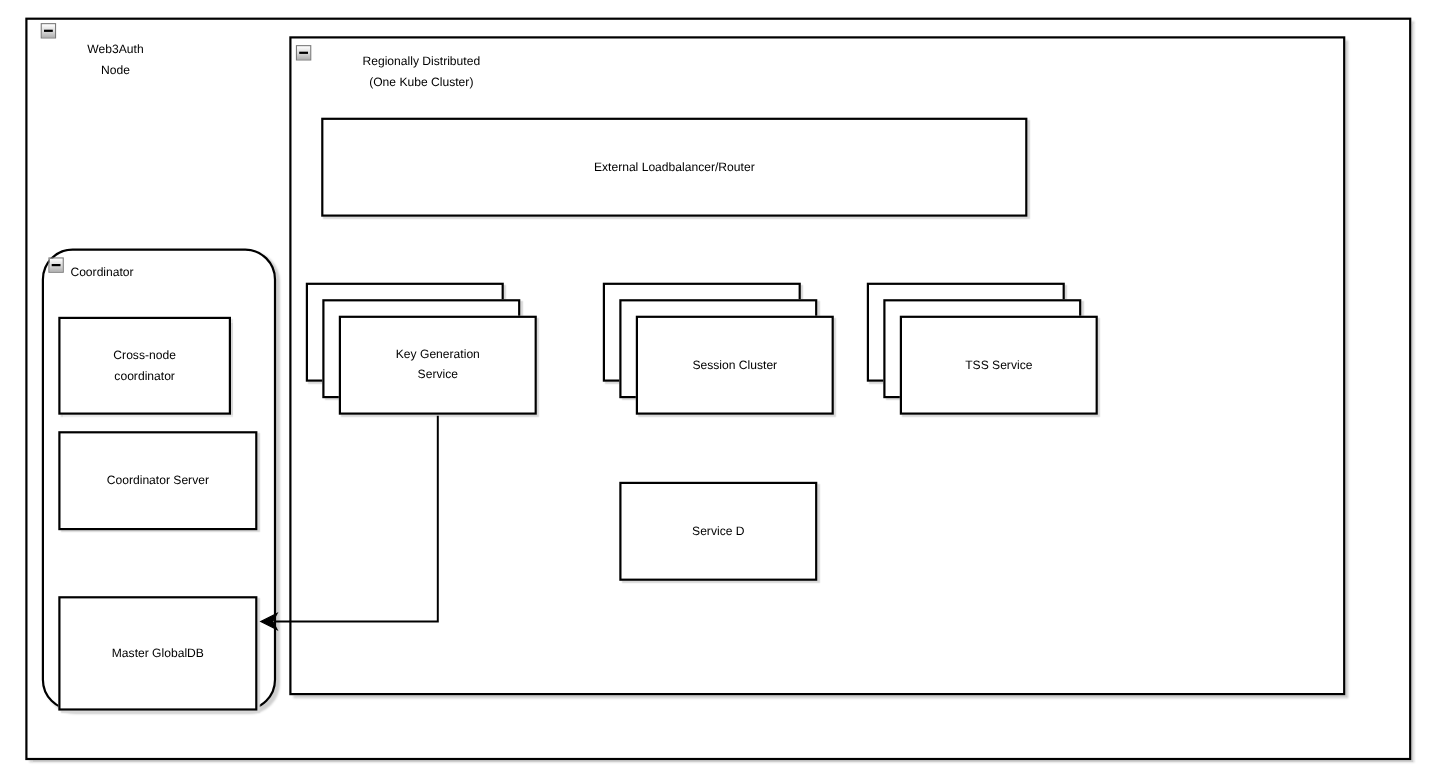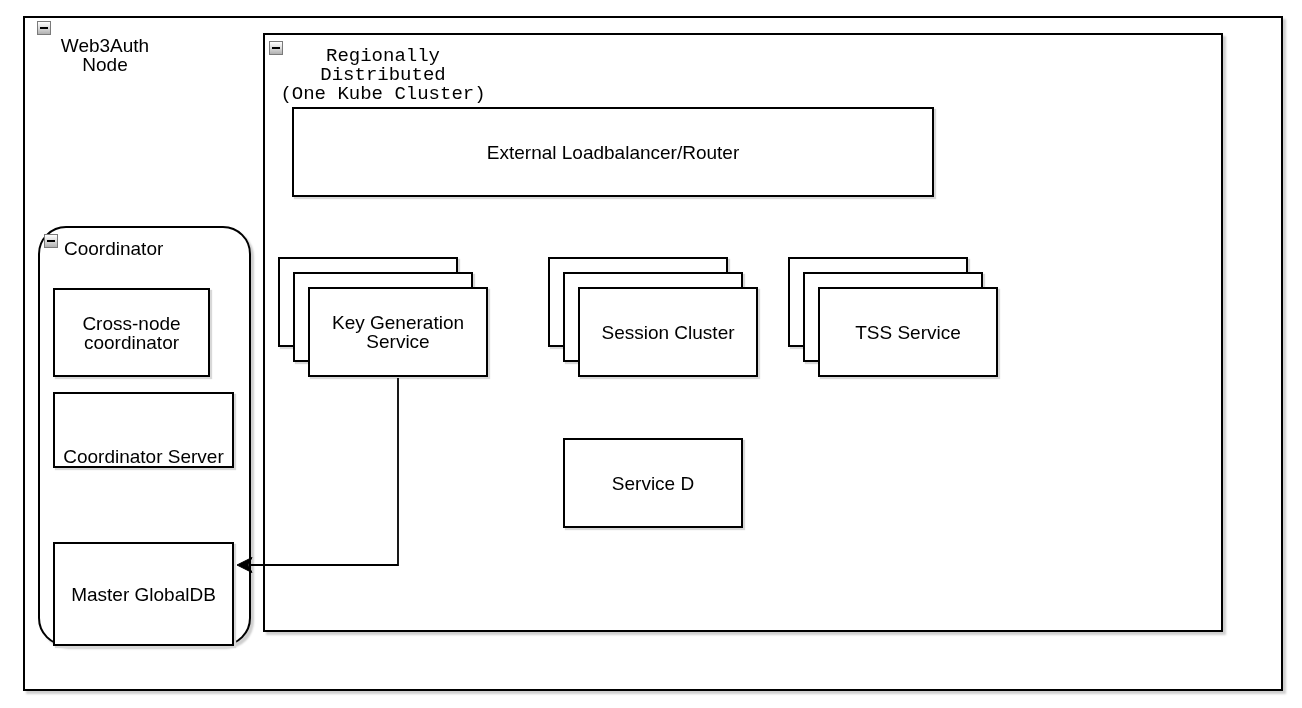--- a/index.html
+++ b/index.html
@@ -8,21 +8,21 @@
     background: #ffffff;
     font-family: "Liberation Sans", sans-serif;
     color: #000000;
   }
   #canvas {
     position: relative;
     width: 1302px;
     height: 708px;
     background: #ffffff;
     overflow: hidden;
-    font-size: 19px;
+    font-size: 11px;
     line-height: 19px;
   }
   .group {
     position: absolute;
     background: #ffffff;
     border: 2px solid #000000;
     box-shadow: 3px 3px 2px #cfcfcf;
     box-sizing: border-box;
   }
   .shape {
@@ -67,21 +67,21 @@
   }
 
   
   #group-web3auth { left: 23px; top: 16px; width: 1260px; height: 675px; }
   #web3auth-icon { left: 12px; top: 3px; }
   #web3auth-label { left: 18px; top: 18px; width: 124px; }
 
   
   #group-kube { left: 238px; top: 15px; width: 960px; height: 599px; }
   #kube-icon { left: 4px; top: 6px; }
-  #kube-label { left: 12px; top: 12px; width: 212px; font-family: Liberation Mono, monospace; }
+  #kube-label { left: 12px; top: 12px; width: 212px; }
 
   
   #node-lb { left: 27px; top: 72px; width: 642px; height: 90px; }
 
   .stack-box { width: 180px; height: 90px; }
   #kgs-back  { left: 13px;  top: 222px; }
   #kgs-mid   { left: 28px;  top: 237px; }
   #kgs-front { left: 43px;  top: 252px; text-align: center; }
   #ses-back  { left: 283px; top: 222px; }
   #ses-mid   { left: 298px; top: 237px; }
@@ -91,21 +91,21 @@
   #tss-front { left: 553px; top: 252px; }
 
   #node-service-d { left: 298px; top: 375px; width: 180px; height: 90px; margin-top: 28px; }
   #node-service-f { left: 553px; top: 375px; width: 180px; height: 90px; }
 
   
   #group-coordinator { left: 13px; top: 208px; width: 213px; height: 420px; border-radius: 28px; }
   #coordinator-icon { left: 4px; top: 6px; }
   #coordinator-label { left: 24px; top: 11px; }
   #node-crossnode   { left: 13px; top: 60px;  width: 157px; height: 89px; }
-  #node-coordserver { left: 13px; top: 164px; width: 181px; height: 76px; align-items: flex-end; }
+  #node-coordserver { left: 13px; top: 164px; width: 181px; height: 90px; }
   #node-masterdb    { left: 13px; top: 314px; width: 181px; height: 104px; }
 
   
   #edge-layer {
     position: absolute;
     left: 0; top: 0;
     width: 1302px;
     height: 708px;
     pointer-events: none;
   }

